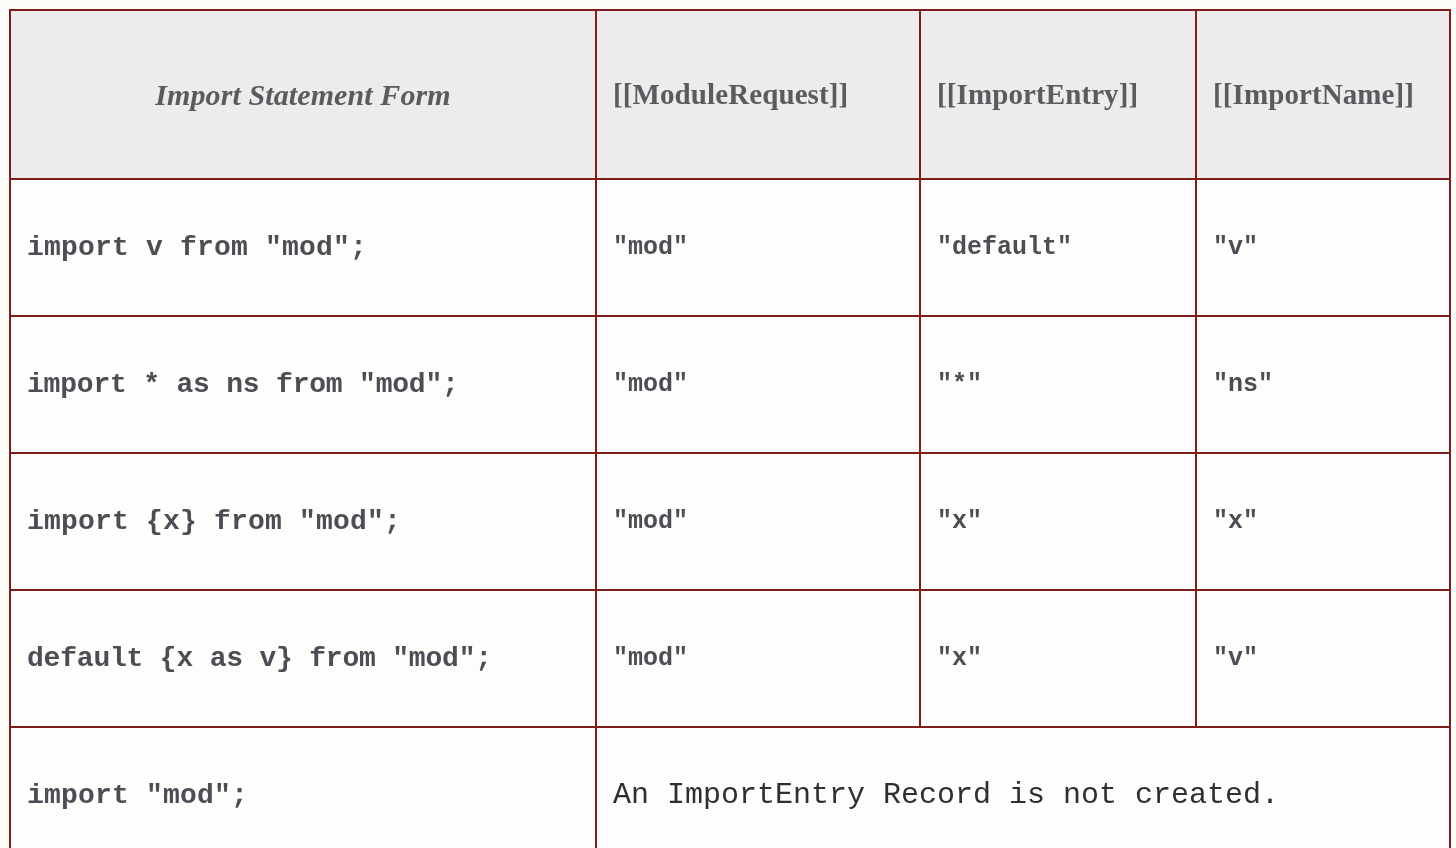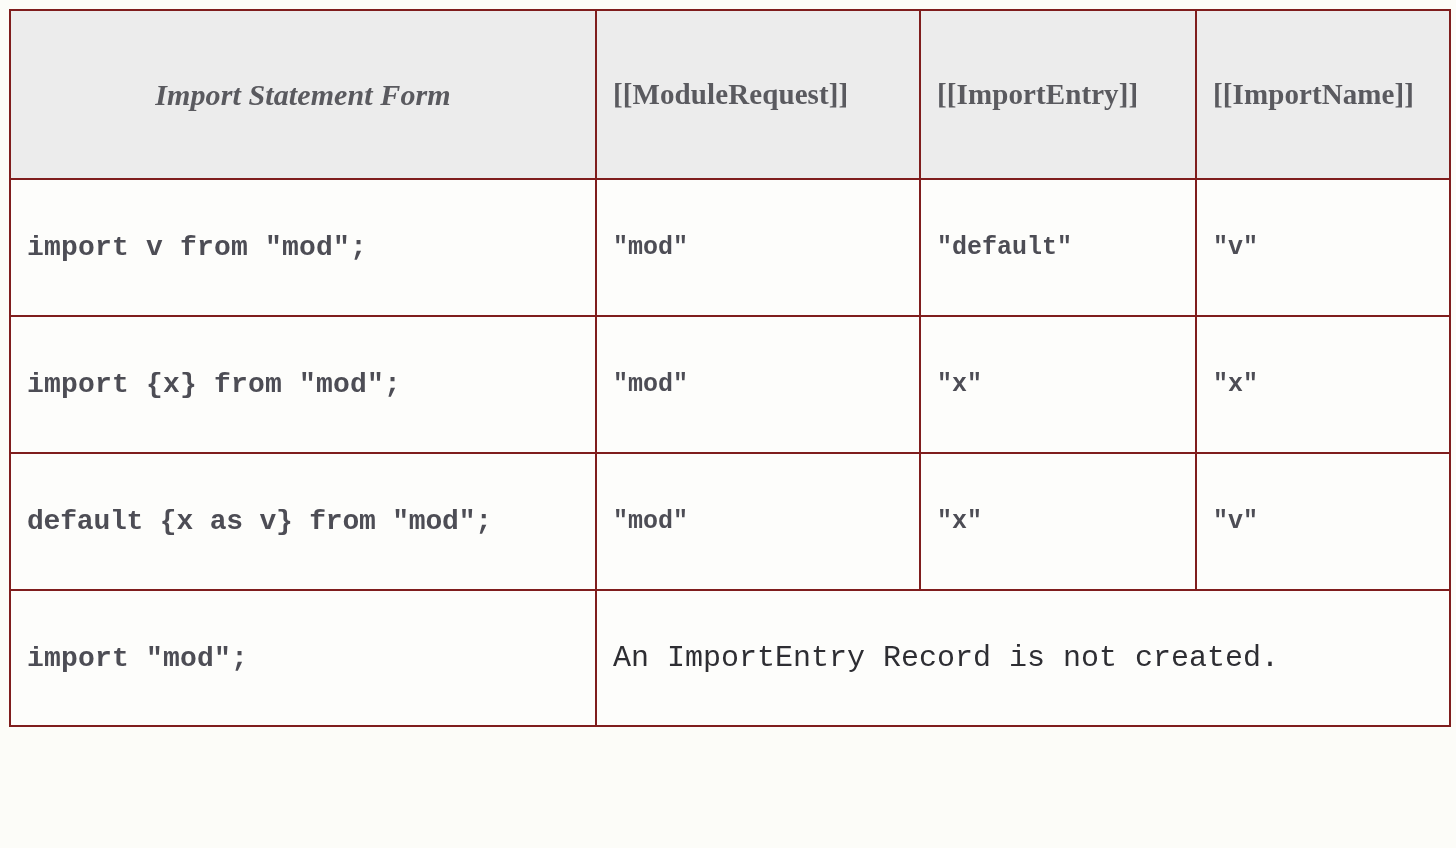--- a/index.html
+++ b/index.html
@@ -130,20 +130,26 @@
 
     <tbody>
 
       <tr>
         <td class="code-cell">import v from "mod";</td>
         <td class="val-cell">"mod"</td>
         <td class="val-cell">"default"</td>
         <td class="val-cell">"v"</td>
       </tr>
 
+      <tr>
+        <td class="code-cell tight">import * as ns from "mod";</td>
+        <td class="val-cell">"mod"</td>
+        <td class="val-cell">"*"</td>
+        <td class="val-cell">"ns"</td>
+      </tr>
 
       <tr>
         <td class="code-cell">import {x} from "mod";</td>
         <td class="val-cell">"mod"</td>
         <td class="val-cell">"x"</td>
         <td class="val-cell">"x"</td>
       </tr>
 
       <tr>
         <td class="code-cell tight">default {x as v} from "mod";</td>

